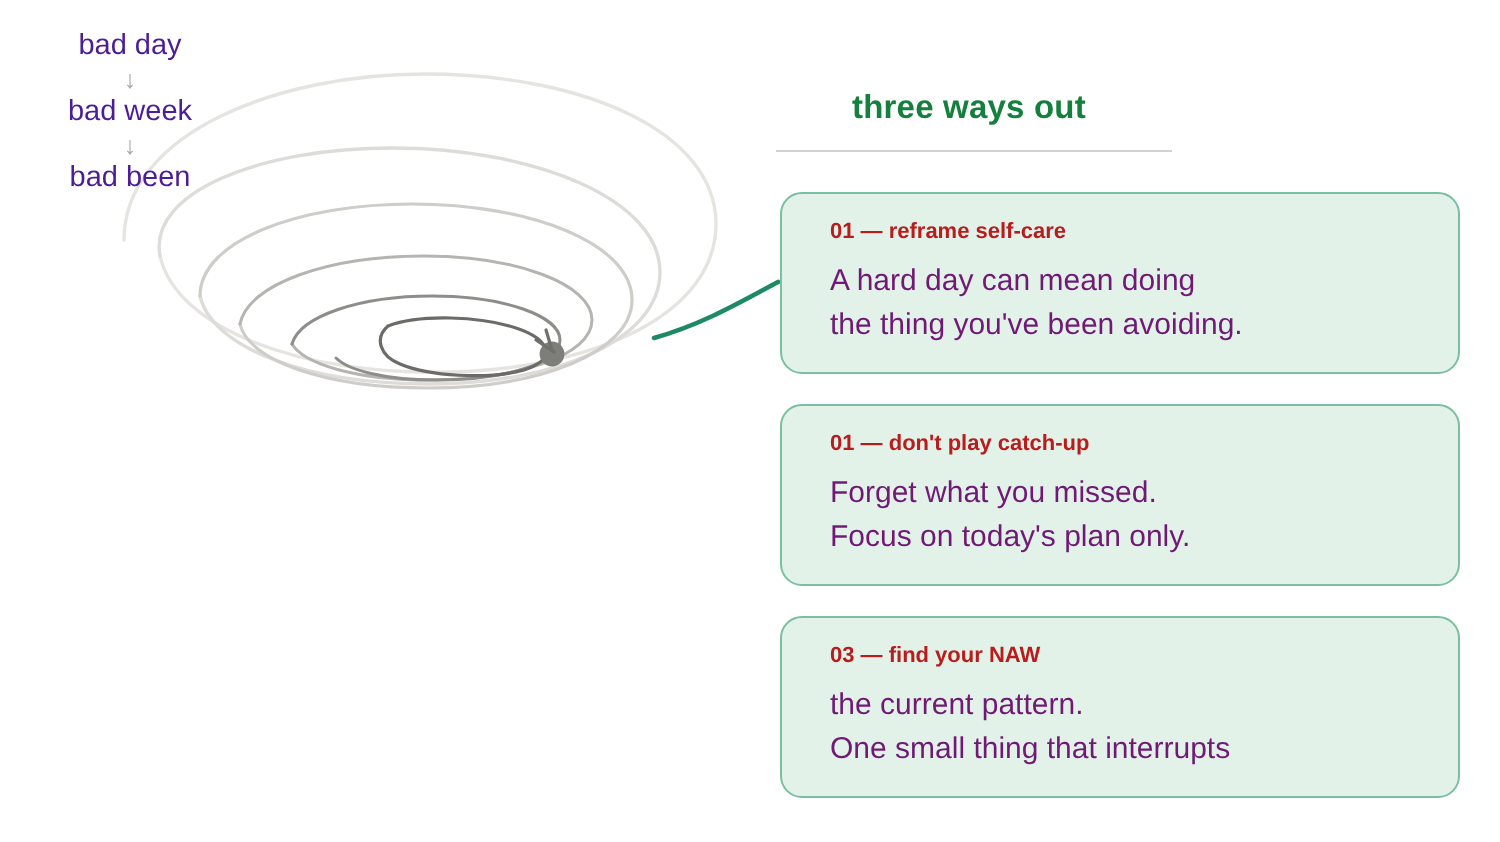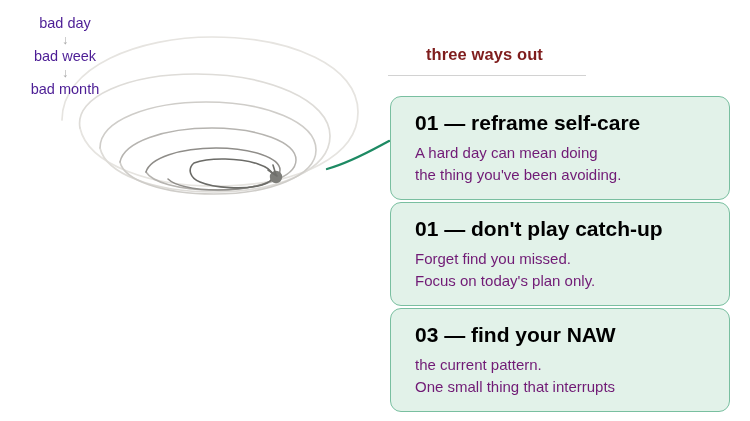--- a/index.html
+++ b/index.html
@@ -57,21 +57,21 @@
     top: 0;
     width: 362px;
     height: 421px;
   }
   #ways-title {
     position: absolute;
     left: 38px;
     top: 45px;
     font-size: 16.5px;
     font-weight: bold;
-    color: #7f1d1d;
+    color: #15803d;
     letter-spacing: .1px;
   }
   #ways-title-rule {
     position: absolute;
     left: 0px;
     top: 75px;
     width: 198px;
     height: 1px;
     background: #d2d2d2;
   }
@@ -84,23 +84,23 @@
     background: #e2f2e9;
     border: 1.3px solid #79bfa0;
     border-radius: 11px;
     padding: 13px 0 13px 24px;
   }
   #card-0 { top: 96px; }
   #card-1 { top: 202px; }
   #card-2 { top: 308px; }
 
   .card-heading {
-    font-size: 21px;
+    font-size: 11px;
     font-weight: bold;
-    color: #000000;
+    color: #b91c1c;
     line-height: 1.25;
     margin: 0 0 6px 0;
     white-space: nowrap;
   }
   .card-line {
     font-size: 15px;
     color: #701a75;
     line-height: 1.45;
     white-space: nowrap;
   }
@@ -152,38 +152,38 @@
     </g>
 
     <path d="M 327 169 C 352 162, 372 150, 389 141" fill="none" stroke="#1d8a63" stroke-width="2.3" stroke-linecap="round"></path>
   </svg>
 
   <div id="escalation-labels">
     <div class="esc-label">bad day</div>
     <div class="esc-arrow">↓</div>
     <div class="esc-label">bad week</div>
     <div class="esc-arrow">↓</div>
-    <div class="esc-label">bad month</div>
+    <div class="esc-label">bad been</div>
   </div>
 </div>
 
 <div id="ways-panel">
 
   <div id="ways-title">three ways out</div>
   <div id="ways-title-rule"></div>
 
   <div class="way-card" id="card-0">
     <div class="card-heading">01 — reframe self-care</div>
     <div class="card-line">A hard day can mean doing</div>
     <div class="card-line">the thing you've been avoiding.</div>
   </div>
 
   <div class="way-card" id="card-1">
     <div class="card-heading">01 — don't play catch-up</div>
-    <div class="card-line">Forget find you missed.</div>
+    <div class="card-line">Forget what you missed.</div>
     <div class="card-line">Focus on today's plan only.</div>
   </div>
 
   <div class="way-card" id="card-2">
     <div class="card-heading">03 — find your NAW</div>
     <div class="card-line">the current pattern.</div>
     <div class="card-line">One small thing that interrupts</div>
   </div>
 </div>
 

